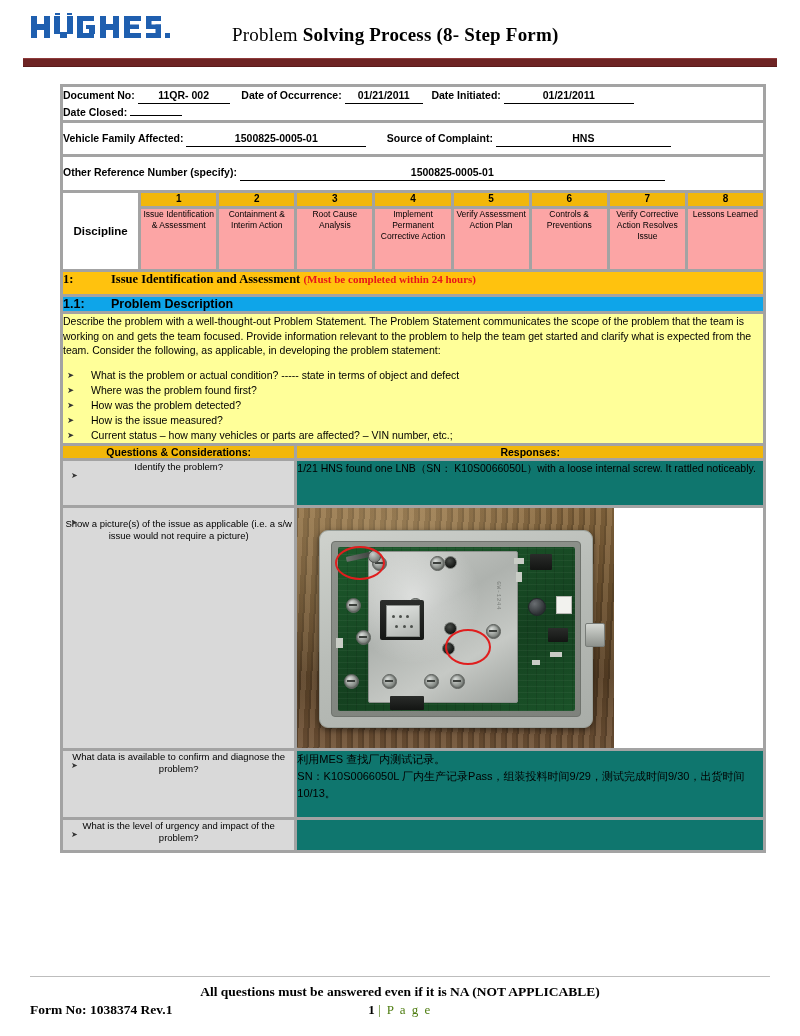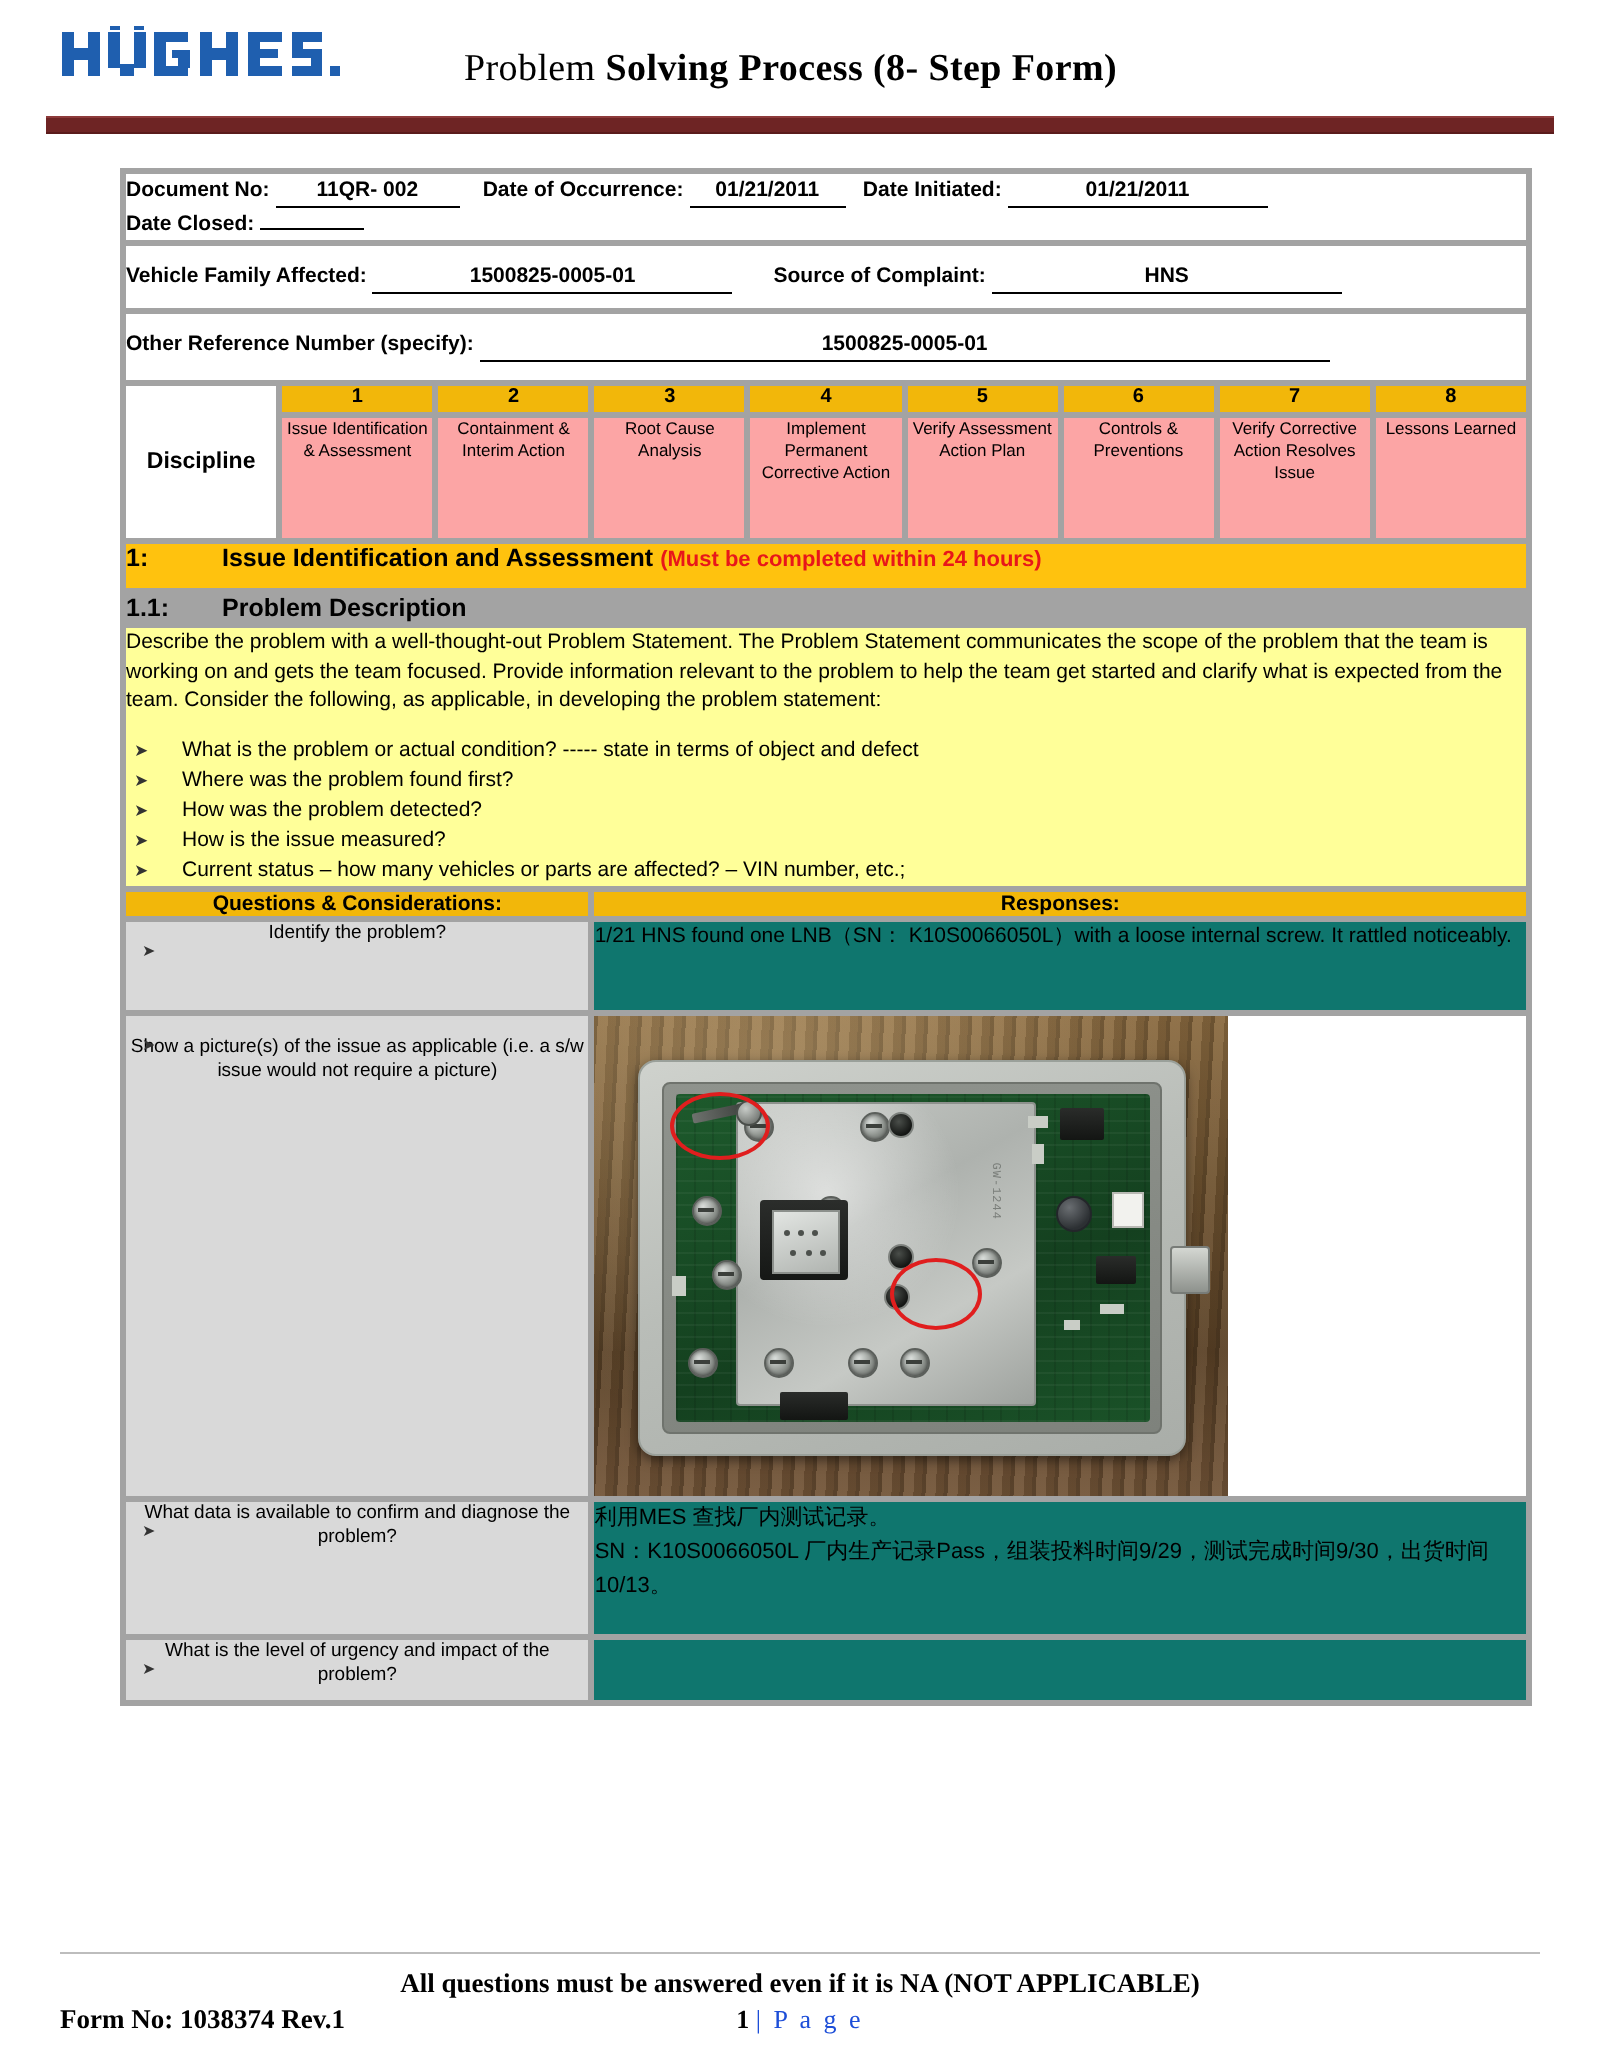--- a/index.html
+++ b/index.html
@@ -113,29 +113,30 @@
     vertical-align: middle !important;
   }
 
   
   .sec-bar {
     background: #FFC20E;
     padding: 11px 0 11px 10px;
     font-size: 12.5px;
     font-weight: bold;
     height: 22px;
+    font-family: Liberation Serif, serif;
   }
   .sec-num { display: inline-block; min-width: 48px; }
   .sec-note {
     color: #E8161A;
     font-weight: bold;
     font-size: 11px;
   }
   .sec-bar-sub {
-    background: #a3a3a3;
+    background: #0ea5e9;
     padding: 9px 0 18px 10px;
     font-size: 12.5px;
     font-weight: bold;
   }
 
   
   .instr {
     background: #FFFF99;
     padding: 9px 10px 22px 9px;
     font-size: 10.5px;
@@ -370,21 +371,21 @@
   }
   .footer-page {
     position: absolute;
     left: 0; top: 1002px;
     width: 800px;
     text-align: center;
     font-family: "Liberation Serif", serif;
     font-size: 13px;
   }
   .footer-page .pg-num { font-weight: bold; }
-  .footer-page .pg-word { color: #1d4ed8; letter-spacing: 1.5px; }
+  .footer-page .pg-word { color: #4d7c0f; letter-spacing: 1.5px; }
 </style>
 </head>
 <body>
 
 <div class="page-header">
 
   <svg class="logo" viewBox="0 0 320 56" aria-label="HUGHES">
     <g fill="#1F5FAF">
 
       <rect x="2" y="6" width="12" height="44"></rect>

